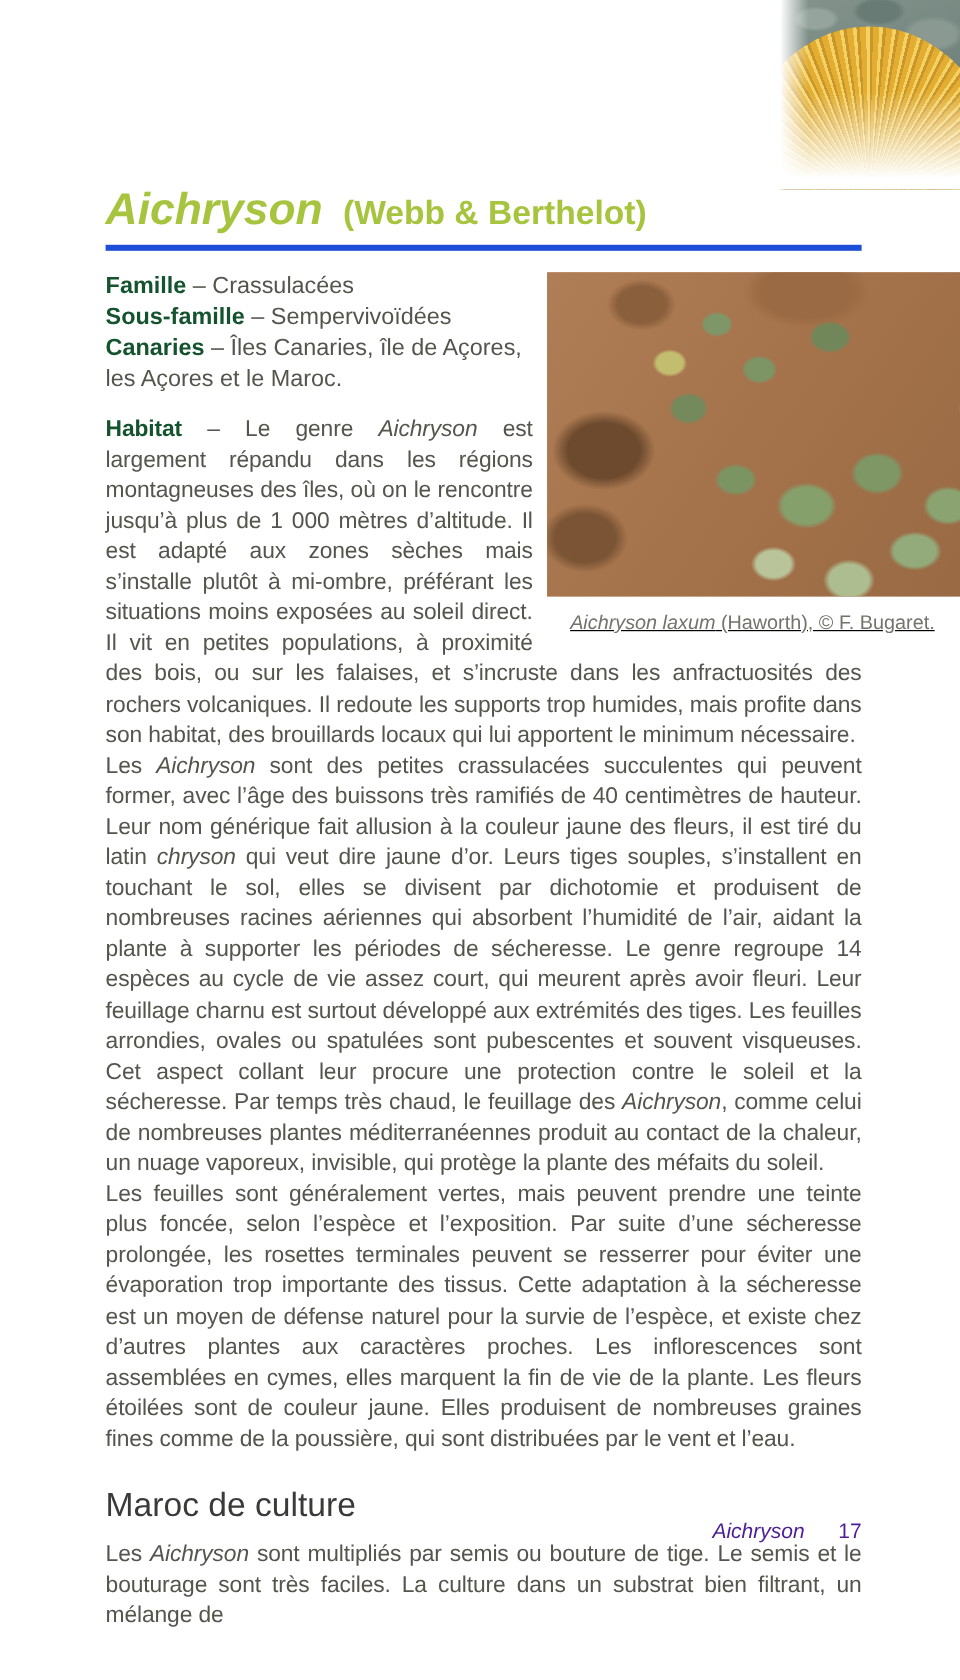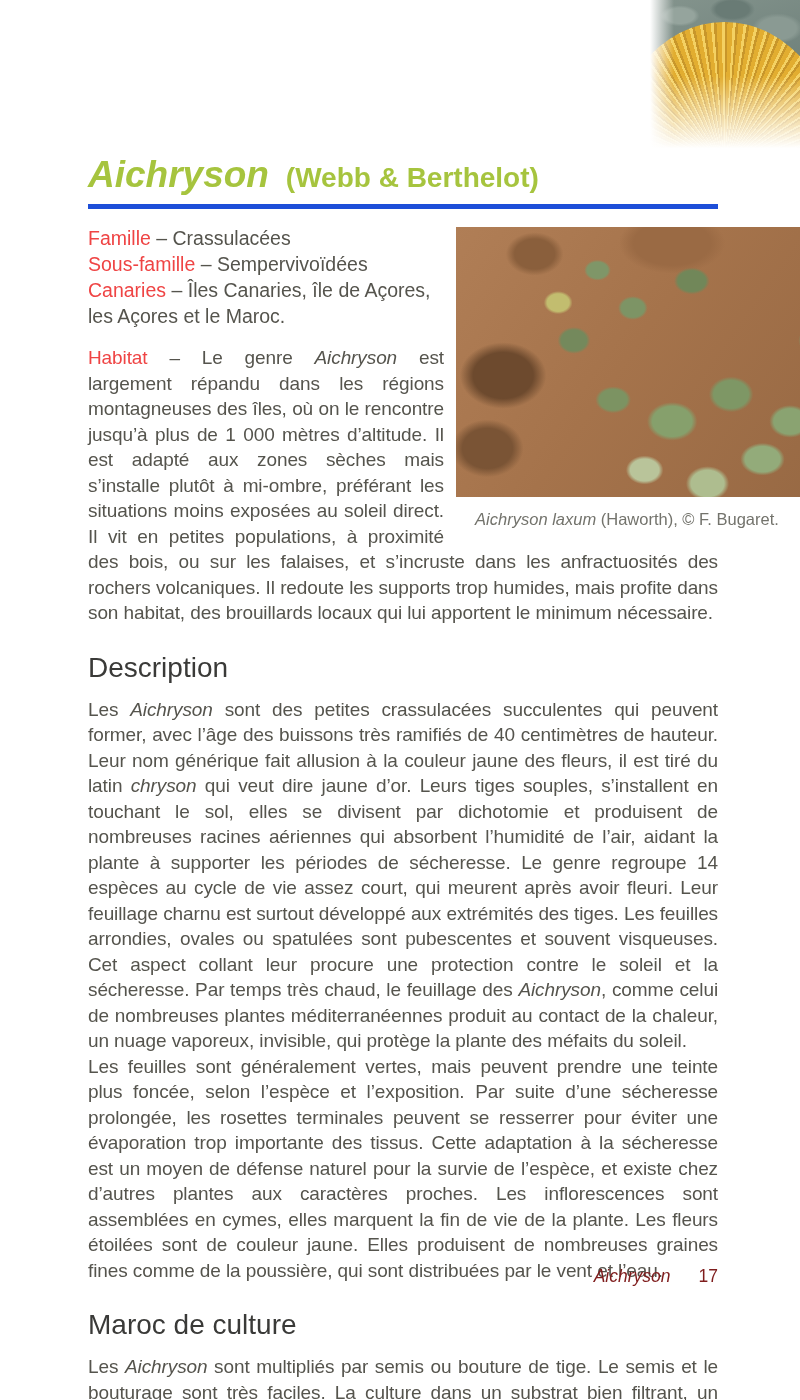--- a/index.html
+++ b/index.html
@@ -63,20 +63,21 @@
   }
   .genus-name { font-style: italic; font-size: 37px; }
   .genus-authority { font-style: normal; font-size: 28px; margin-left: 8px; }
 
   
   figure.species-figure {
     float: right;
     width: 342px;
     margin: 18px -80px 8px 12px;
     padding: 0;
+    text-decoration: underline;
   }
   .species-photo {
     width: 393px; height: 270px;
     background-color: #a6754e;
     background-image:
       radial-gradient(26px 20px at 48% 90%, #b9c49a 0 55%, rgba(185,196,154,0) 72%),
       radial-gradient(30px 24px at 64% 95%, #aebd8f 0 55%, rgba(174,189,143,0) 72%),
       radial-gradient(34px 26px at 55% 72%, #86a06c 0 58%, rgba(134,160,108,0) 74%),
       radial-gradient(30px 24px at 70% 62%, #7e9765 0 58%, rgba(126,151,101,0) 74%),
       radial-gradient(28px 22px at 85% 72%, #8aa371 0 58%, rgba(138,163,113,0) 74%),
@@ -103,21 +104,21 @@
   .caption-species { font-style: italic; }
 
   
   .taxonomy { margin-top: 16px; }
   .taxonomy p {
     margin: 0; padding: 0;
     font-size: 19.5px; line-height: 26px;
     color: #55544d;
   }
   .tax-label, .habitat-label {
-    color: #ef4444; font-weight: normal;
+    color: #14532d; font-weight: bold;
   }
 
   
   p.body-par {
     margin: 0; padding: 0;
     font-size: 19px; line-height: 25.5px;
     color: #55544d;
     text-align: justify;
     letter-spacing: -0.1px;
   }
@@ -130,21 +131,21 @@
     font-weight: 400;
     color: #3a3a38;
     clear: none;
   }
 
   
   .page-footer {
     position: absolute;
     top: 1266px; right: 82px;
     font-size: 17.5px;
-    color: #7f1d1d;
+    color: #4c1d95;
     white-space: nowrap;
   }
   .footer-genus { font-style: italic; }
   .footer-pagenum { margin-left: 28px; font-style: normal; }
 </style>
 </head>
 <body>
 
 <div class="corner-photo">
   <div class="corner-leaves"></div>
@@ -175,21 +176,20 @@
     </p>
     <p>
       <span class="tax-label">Canaries</span><span> – </span><span>Îles Canaries, île de Açores, les Açores et le Maroc.</span>
     </p>
   </div>
 
   <p class="body-par habitat-par">
     <span class="habitat-label">Habitat</span><span> – </span><span>Le genre </span><span class="genus-inline">Aichryson</span><span> est largement répandu dans les régions montagneuses des îles, où on le rencontre jusqu’à plus de 1 000 mètres d’altitude. Il est adapté aux zones sèches mais s’installe plutôt à mi-ombre, préférant les situations moins exposées au soleil direct. Il vit en petites populations, à proximité des bois, ou sur les falaises, et s’incruste dans les anfractuosités des rochers volcaniques. Il redoute les supports trop humides, mais profite dans son habitat, des brouillards locaux qui lui apportent le minimum nécessaire.</span>
   </p>
 
-  <h2 class="section-heading">Description</h2>
 
   <p class="body-par">
     <span>Les </span><span class="genus-inline">Aichryson</span><span> sont des petites crassulacées succulentes qui peuvent former, avec l’âge des buissons très ramifiés de 40 centimètres de hauteur. Leur nom générique fait allusion à la couleur jaune des fleurs, il est tiré du latin </span><span class="genus-inline">chryson</span><span> qui veut dire jaune d’or. Leurs tiges souples, s’installent en touchant le sol, elles se divisent par dichotomie et produisent de nombreuses racines aériennes qui absorbent l’humidité de l’air, aidant la plante à supporter les périodes de sécheresse. Le genre regroupe 14 espèces au cycle de vie assez court, qui meurent après avoir fleuri. Leur feuillage charnu est surtout développé aux extrémités des tiges. Les feuilles arrondies, ovales ou spatulées sont pubescentes et souvent visqueuses. Cet aspect collant leur procure une protection contre le soleil et la sécheresse. Par temps très chaud, le feuillage des </span><span class="genus-inline">Aichryson</span><span>, comme celui de nombreuses plantes méditerranéennes produit au contact de la chaleur, un nuage vaporeux, invisible, qui protège la plante des méfaits du soleil.</span>
   </p>
 
   <p class="body-par">Les feuilles sont généralement vertes, mais peuvent prendre une teinte plus foncée, selon l’espèce et l’exposition. Par suite d’une sécheresse prolongée, les rosettes terminales peuvent se resserrer pour éviter une évaporation trop importante des tissus. Cette adaptation à la sécheresse est un moyen de défense naturel pour la survie de l’espèce, et existe chez d’autres plantes aux caractères proches. Les inflorescences sont assemblées en cymes, elles marquent la fin de vie de la plante. Les fleurs étoilées sont de couleur jaune. Elles produisent de nombreuses graines fines comme de la poussière, qui sont distribuées par le vent et l’eau.</p>
 
   <h2 class="section-heading">Maroc de culture</h2>
 
   <p class="body-par">

